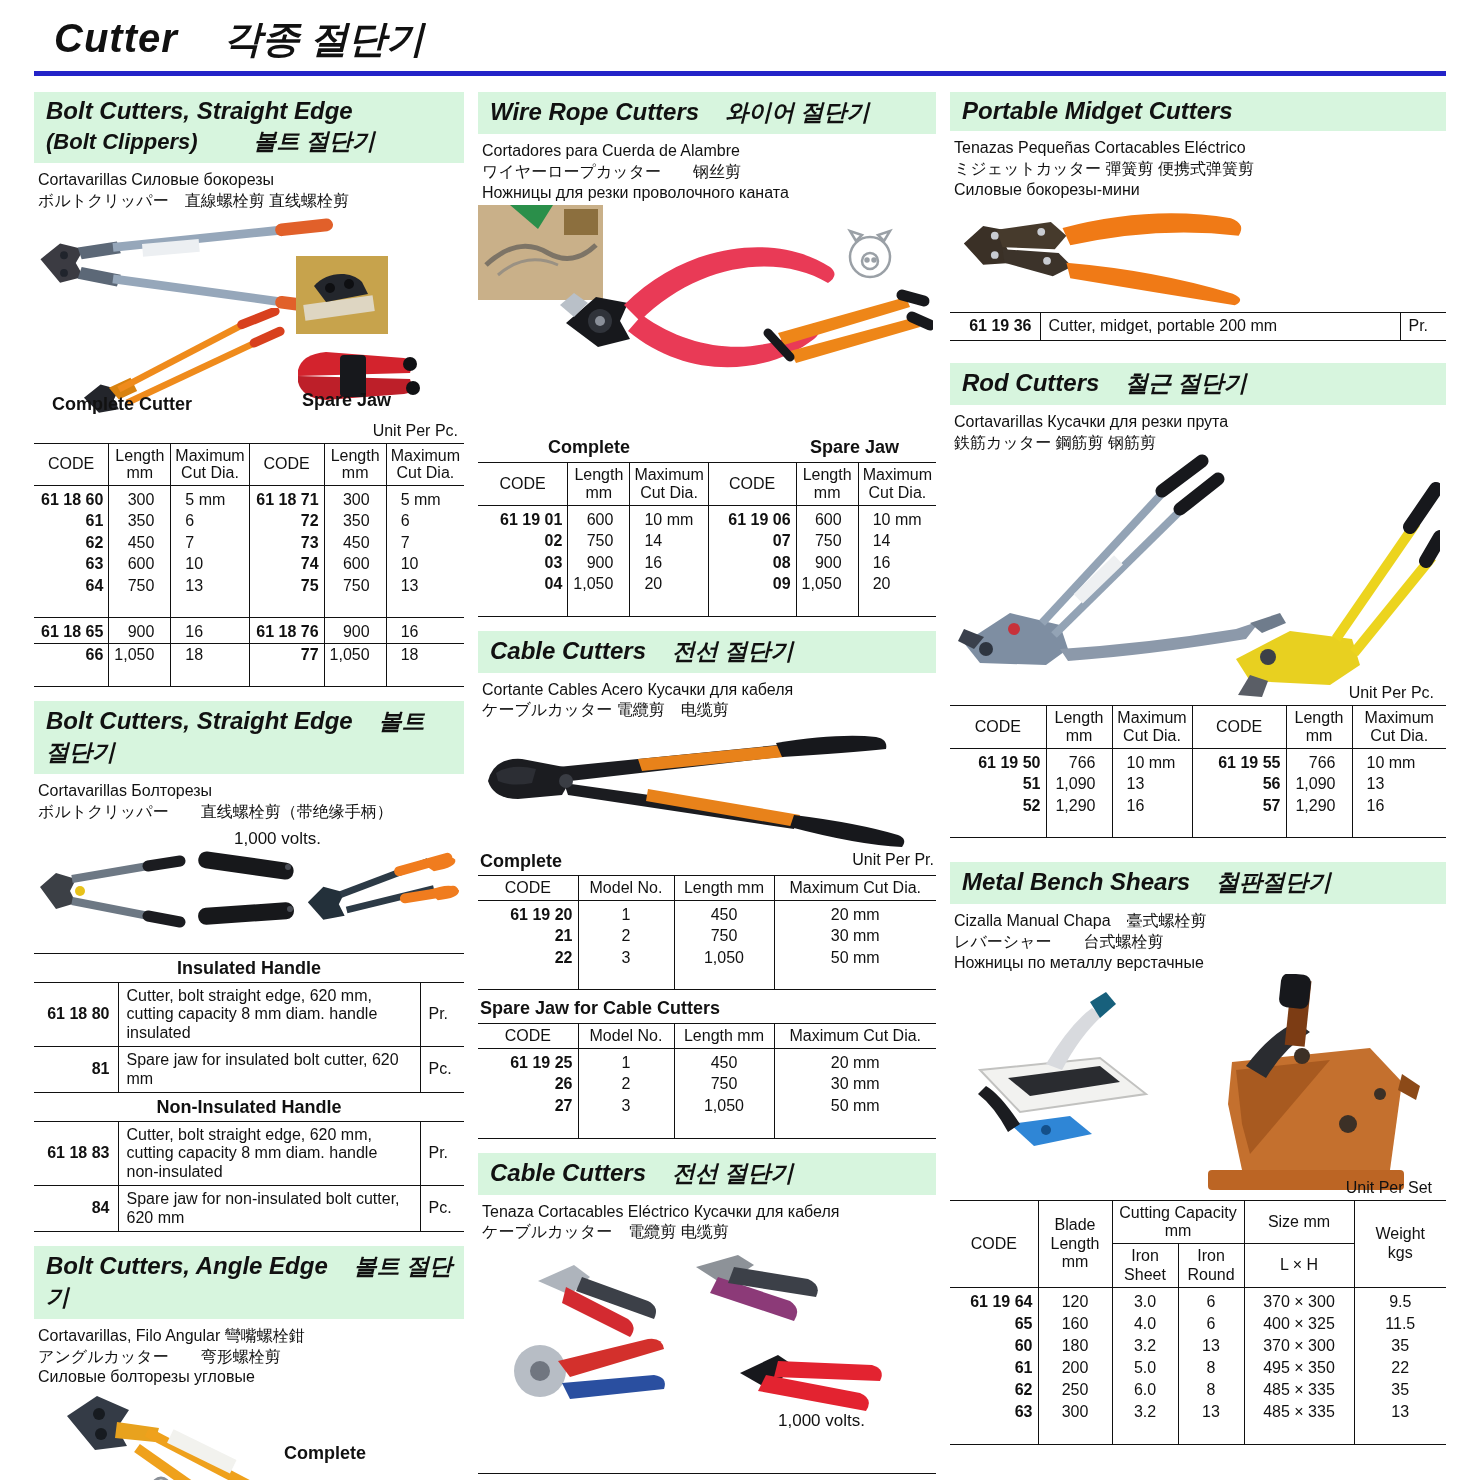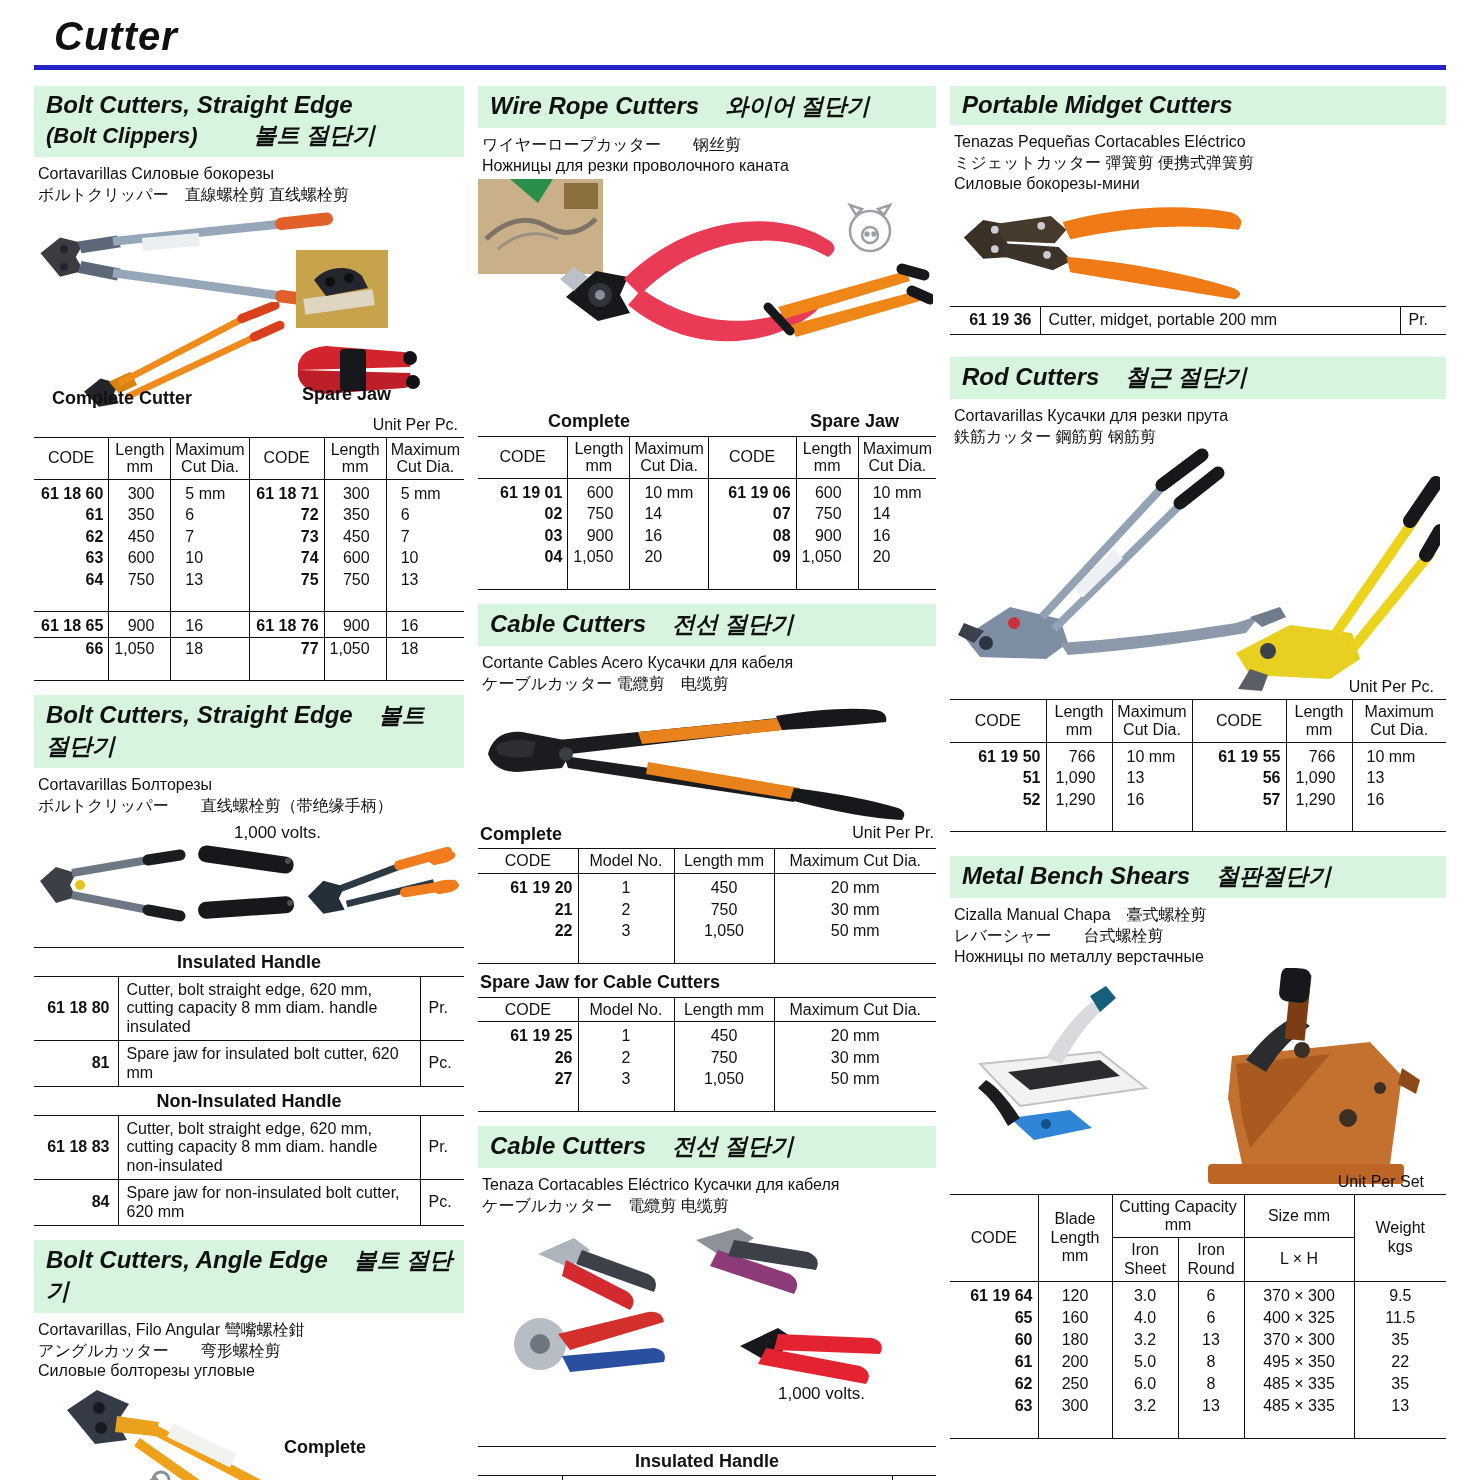--- a/index.html
+++ b/index.html
@@ -61,20 +61,21 @@
   .bench .bl{border-left:1.4px solid #111;}
   .bench td{padding:1px 5px;line-height:1.25;}
 </style>
 </head>
 <body>
 
 <div class="page">
 
   <div class="pagehead">
     <span class="en">Cutter</span>
+    <span class="ko">각종 절단기</span>
   </div>
   <div class="bluerule"></div>
 
   <div class="cols">
 
     <div class="col">
 
       <section>
         <div class="banner">
           <div class="bt">Bolt Cutters, Straight Edge</div>
@@ -330,20 +331,21 @@
       </section>
     </div>
 
     <div class="col">
 
       <section>
         <div class="banner">
           <span class="bt">Wire Rope Cutters</span><span class="bko">와이어 절단기</span>
         </div>
         <div class="langs">
+          <div>Cortadores para Cuerda de Alambre</div>
           <div>ワイヤーロープカッター　　钢丝剪</div>
           <div>Ножницы для резки проволочного каната</div>
         </div>
         <div class="imgbox" style="height:232px;">
           <svg viewBox="0 0 455 230" style="position:absolute;left:0;top:2px;width:455px;height:230px">
             <rect x="0" y="0" width="125" height="95" fill="#c9b089"></rect>
             <path d="M8 60 Q40 30 70 48 Q95 62 118 40" fill="none" stroke="#7d7466" stroke-width="5"></path>
             <path d="M20 70 Q48 46 80 60" fill="none" stroke="#9a9183" stroke-width="3"></path>
             <path d="M32 0 L75 0 L60 24 Z" fill="#2a8f4a"></path>
             <rect x="86" y="4" width="34" height="26" fill="#8c6f3e"></rect>
@@ -740,21 +742,21 @@
             <path d="M282 88 L420 74 L452 108 L440 196 L292 196 L278 130 Z" fill="#c4702e"></path>
             <path d="M286 96 L380 86 L300 180 L292 150 Z" fill="#a85a20"></path>
             <path d="M296 92 Q320 60 346 48 L360 58 Q334 74 316 104 Z" fill="#2a2c30"></path>
             <rect x="338" y="6" width="20" height="66" fill="#7c3c14" transform="rotate(6 348 40)"></rect>
             <rect x="330" y="0" width="30" height="34" rx="8" fill="#17181c" transform="rotate(6 345 17)"></rect>
             <circle cx="352" cy="82" r="8" fill="#3c3026"></circle>
               <circle cx="398" cy="150" r="9" fill="#3c3026"></circle>
             <circle cx="430" cy="120" r="6" fill="#3c3026"></circle>
             <path d="M452 100 L470 112 L466 126 L448 116 Z" fill="#8c4a18"></path>
           </svg>
-          <span class="unitrow" style="position:absolute;right:16px;bottom:0;">Unit Per Set</span>
+          <span class="unitrow" style="position:absolute;right:8px;bottom:0;">Unit Per Set</span>
         </div>
         <table class="tbl bench">
           <colgroup>
               <col style="width:88px">
               <col style="width:74px">
               <col style="width:66px">
               <col style="width:66px">
               <col style="width:110px">
               <col>
             </colgroup>

